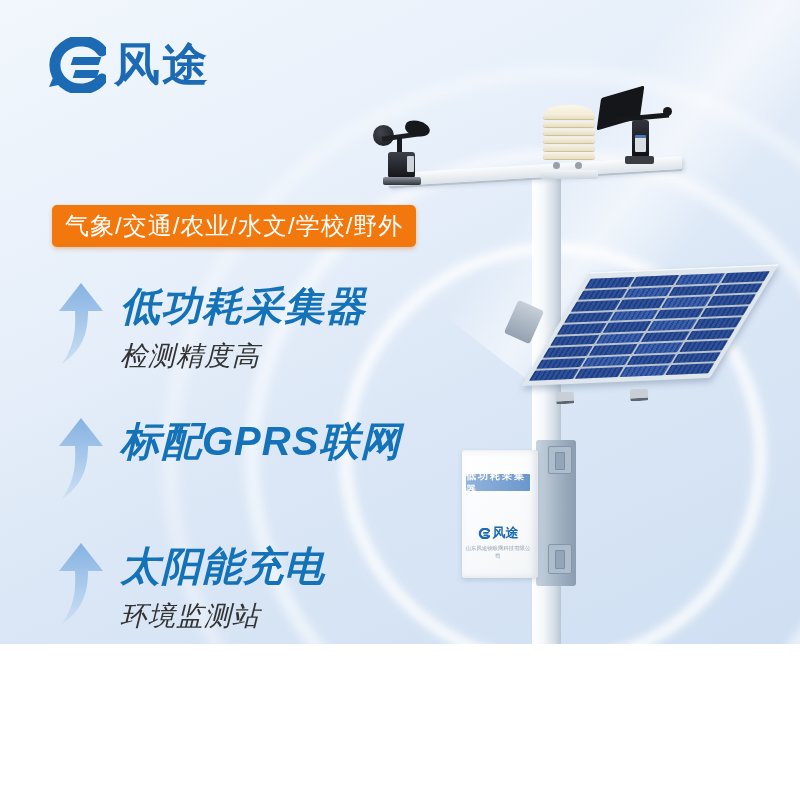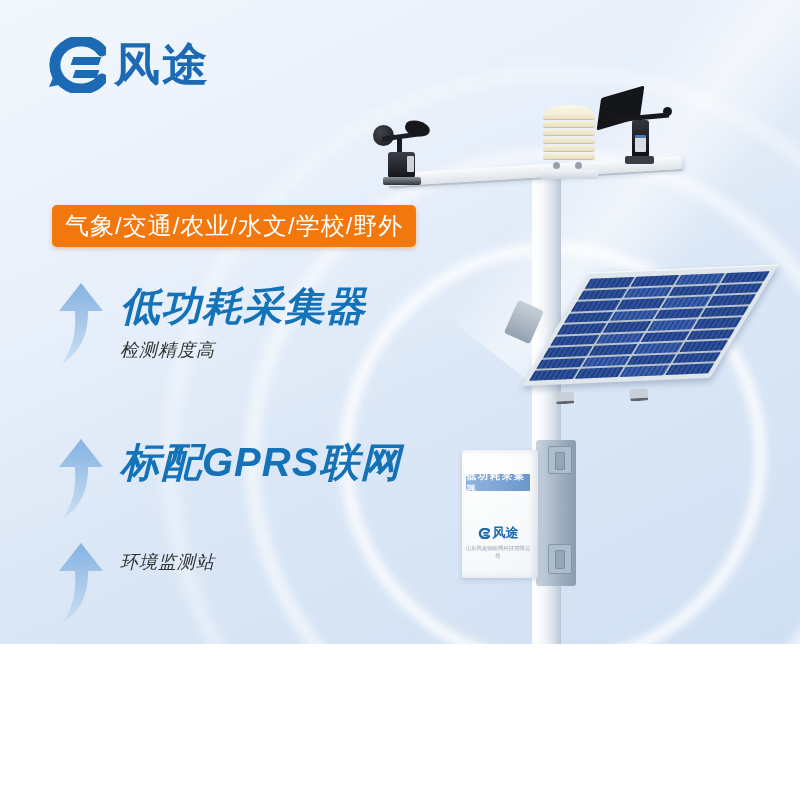--- a/index.html
+++ b/index.html
@@ -22,24 +22,24 @@
   .logo{left:46px;top:34px;display:flex;align-items:center;gap:8px;z-index:3;}
   .logo-text{font-size:46px;font-weight:700;color:#1c6ab3;letter-spacing:2px;}
 
   
   .tagline{left:52px;top:205px;background:#f2770c;color:#fff;font-size:24px;
     font-weight:500;padding:5px 13px;border-radius:5px;letter-spacing:1px;z-index:3;
     box-shadow:0 2px 4px rgba(210,110,20,.35);}
 
   
   .feature{left:54px;display:flex;align-items:flex-start;gap:14px;z-index:3;font-style:italic;}
-  .f1{top:282px;} .f2{top:438px;text-align:center;} .f3{top:542px;}
+  .f1{top:282px;} .f2{top:417px;text-align:center;} .f3{top:542px;}
   .f-text{display:flex;flex-direction:column;}
   .f-title{font-size:40px;font-weight:700;color:#1472b8;letter-spacing:1px;line-height:48px;}
-  .f-sub{font-size:18px;font-weight:500;color:#333;margin-top:8px;letter-spacing:1px;}
+  .f-sub{font-size:27px;font-weight:500;color:#333;margin-top:8px;letter-spacing:1px;}
 
   
   .station-part{position:absolute;z-index:2;}
   .pole{left:532px;top:166px;width:29px;height:634px;
     background:linear-gradient(90deg,#ffffff 0%,#f4f7fa 40%,#d4dde6 78%,#b9c5d3 100%);}
   .pole-seam{position:absolute;left:0;top:524px;width:100%;height:3px;background:rgba(160,175,192,.45);}
   .crossarm{left:388px;top:156px;width:294px;height:13px;transform-origin:100% 50%;
     transform:rotate(-3.4deg);border-radius:2px;
     background:linear-gradient(#fbfcfd,#dde3e9);box-shadow:0 2px 0 #b6c0cb,2px 3px 4px rgba(120,140,165,.3);}
 
@@ -183,20 +183,21 @@
       </svg>
     <div class="f-text">
       <div class="f-title">标配GPRS联网</div>
     </div>
   </div>
   <div class="abs feature f3">
     <svg width="52" height="84">
         <use href="#swooshArrow"></use>
       </svg>
     <div class="f-text">
+      <div class="f-title">太阳能充电</div>
       <div class="f-sub">环境监测站</div>
     </div>
   </div>
 
   <div class="station-part pole">
     <div class="pole-seam"></div>
   </div>
   <div class="station-part crossarm"></div>
 
   <div class="station-part anemo">

